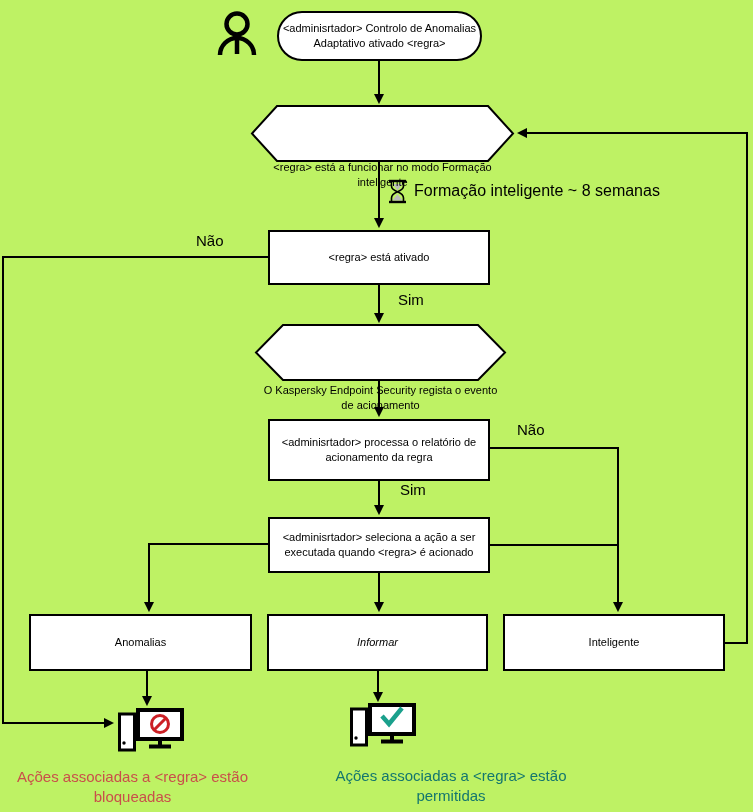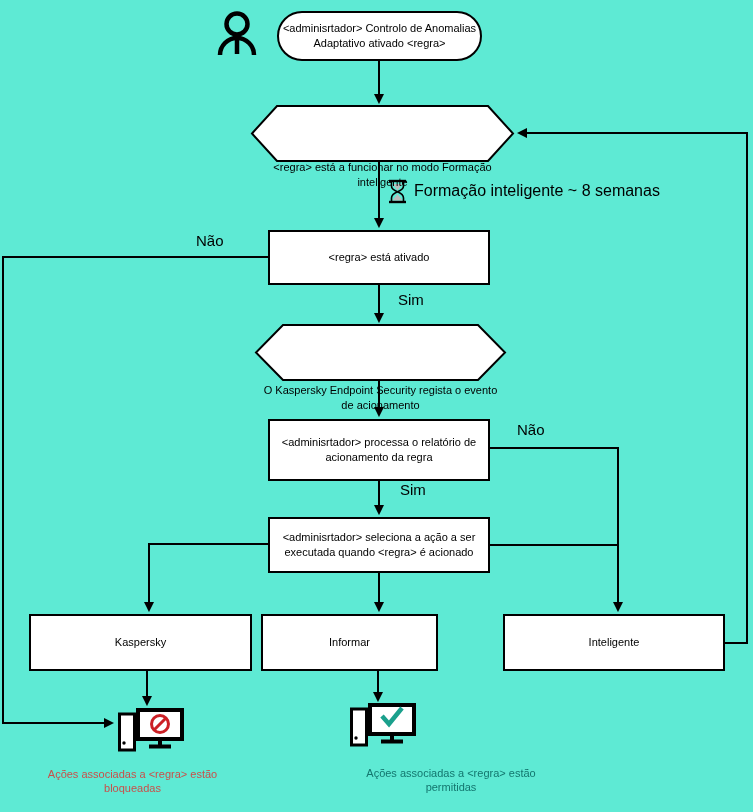--- a/index.html
+++ b/index.html
@@ -1,35 +1,35 @@
 <!DOCTYPE html>
 <html><head>
 <meta charset="utf-8">
 <style>
   html,body { margin:0; padding:0; background:#fff; }
   .stage {
-    position:relative; width:753px; height:812px; background:#5eead4;
+    position:relative; width:753px; height:812px; background:#bef264;
     font-family:"Liberation Sans", sans-serif; overflow:hidden; color:#000;
   }
   svg.wires { position:absolute; left:0; top:0; z-index:1; }
   .node {
     position:absolute; border:2px solid #000; background:#fff;
     display:flex; align-items:center; justify-content:center;
     text-align:center; font-size:11px; line-height:1.35; white-space:pre;
     box-sizing:border-box; z-index:2;
   }
   .stadium { border-radius:27px; }
   .hex-text {
     position:absolute; display:flex; align-items:center; justify-content:center;
     text-align:center; font-size:11px; line-height:1.35; white-space:pre; z-index:2;
   }
   .lbl { position:absolute; font-size:15px; z-index:2; }
   .timer-caption { position:absolute; font-size:16px; z-index:2; }
   .caption {
-    position:absolute; font-size:11px; line-height:1.3; text-align:center;
+    position:absolute; font-size:15px; line-height:1.3; text-align:center;
     white-space:pre; z-index:2;
   }
   .caption-blocked { color:#c94f4a; }
   .caption-allowed { color:#13766e; }
 </style>
 </head>
 <body>
 
 <div class="stage">
 
@@ -126,23 +126,23 @@
   <div class="node" style="left:268px; top:419px; width:222px; height:62px;">
     <span>&lt;adminisrtador&gt; processa o relatório de
 acionamento da regra</span>
   </div>
   <div class="node" style="left:268px; top:517px; width:222px; height:56px;">
     <span>&lt;adminisrtador&gt; seleciona a ação a ser
 executada quando &lt;regra&gt; é acionado</span>
   </div>
 
   <div class="node" style="left:29px; top:614px; width:223px; height:57px;">
-    <span>Kaspersky</span>
+    <span>Anomalias</span>
   </div>
-  <div class="node" style="left:261px; top:614px; width:177px; height:57px;">
+  <div class="node" style="left:267px; top:614px; width:221px; height:57px;font-style:italic;">
     <span>Informar</span>
   </div>
   <div class="node" style="left:503px; top:614px; width:222px; height:57px;">
     <span>Inteligente</span>
   </div>
 
   <div class="lbl" style="left:196px; top:232px;">Não</div>
   <div class="lbl" style="left:398px; top:291px;">Sim</div>
   <div class="lbl" style="left:517px; top:421px;">Não</div>
   <div class="lbl" style="left:400px; top:481px;">Sim</div>

